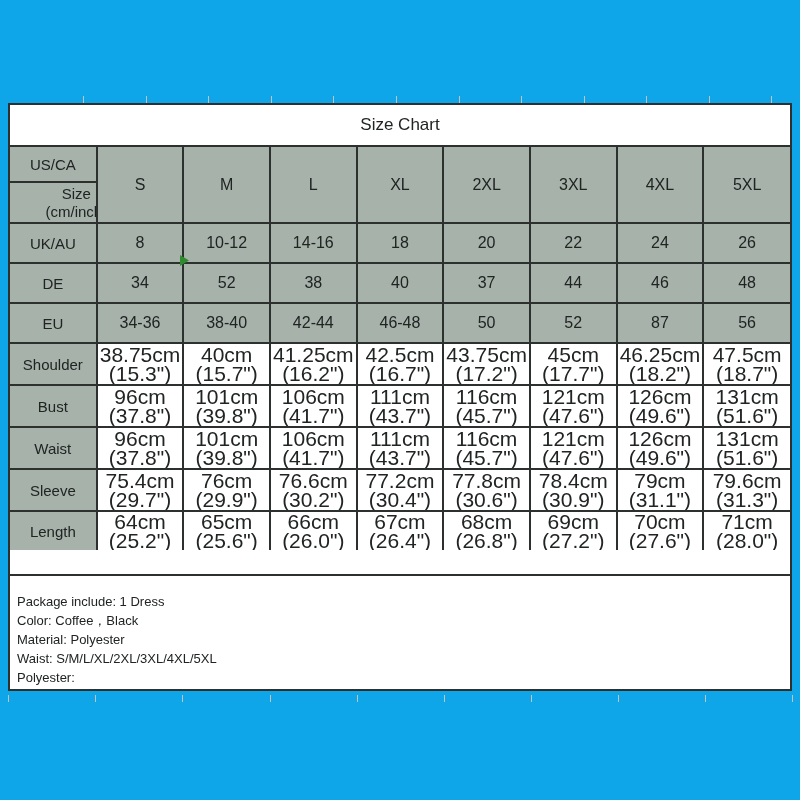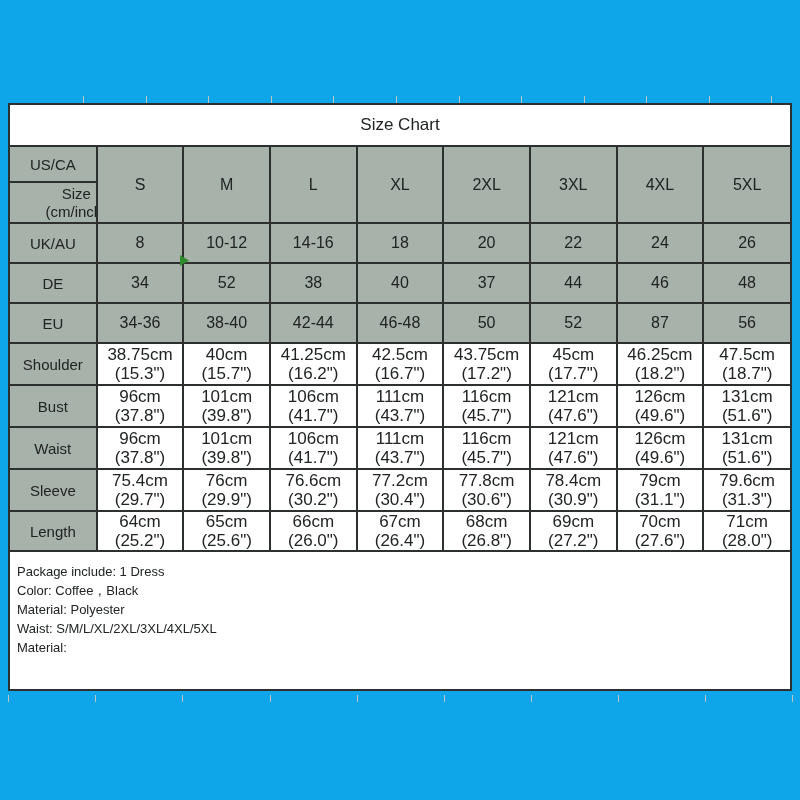--- a/index.html
+++ b/index.html
@@ -26,27 +26,27 @@
   td.corner{padding:0;margin-left:20px;}
   .corner-top{
     height:34px;display:flex;align-items:center;justify-content:center;
     border-bottom:2px solid var(--grid,#2c302e);font-size:15px;
   }
   .corner-bottom{
     height:39px;display:flex;flex-direction:column;align-items:center;justify-content:center;
     font-size:15px;line-height:18px;padding-left:47px;
   }
   tr.crow td{background:var(--header-bg,#a7b2ab);font-size:16px;height:38px;margin-left:46px;}
-  tr.mrow td{height:40px;background:#fff;font-size:17px;line-height:19px;}
+  tr.mrow td{height:40px;background:#fff;font-size:21px;line-height:19px;}
   tr.length-row td{height:36px;}
   table.size-table td.rlabel{background:var(--header-bg,#a7b2ab);font-size:15px;}
   .notes{
     border-top:2px solid var(--grid,#2c302e);
-    padding:10px 8px 2px 7px;font-size:13px;line-height:19px;text-align:left;
-    height:118px;box-sizing:border-box;overflow:hidden;
+    padding:16px 8px 2px 7px;font-size:13px;line-height:19px;text-align:left;
+    height:118px;box-sizing:border-box;overflow:hidden;margin-top:24px;
   }
   .tick{position:absolute;width:1px;background:#bfc3c1;}
   .tick.top{top:96px;height:7px;}
   .tick.bottom{top:695px;height:7px;}
   .marker{
     position:absolute;left:180px;top:255px;width:9px;height:11px;
     background:var(--marker-green,#2e8b2e);
     clip-path:polygon(0 0,100% 50%,0 100%);
   }
 </style>
@@ -283,21 +283,21 @@
               <div class="inch">(28.0")</div>
             </td>
           </tr>
         </tbody>
     </table>
     <div class="notes">
         <div class="note-line">Package include: 1 Dress</div>
         <div class="note-line">Color: Coffee，Black</div>
         <div class="note-line">Material: Polyester</div>
         <div class="note-line">Waist: S/M/L/XL/2XL/3XL/4XL/5XL</div>
-        <div class="note-line">Material:</div>
+        <div class="note-line">Polyester:</div>
       </div>
   </div>
   <div class="marker"></div>
 <div class="tick top" style="left: 83px;"></div>
     <div class="tick top" style="left: 146px;"></div>
     <div class="tick top" style="left: 208px;"></div>
     <div class="tick top" style="left: 271px;"></div>
     <div class="tick top" style="left: 333px;"></div>
     <div class="tick top" style="left: 396px;"></div>
     <div class="tick top" style="left: 459px;"></div>

